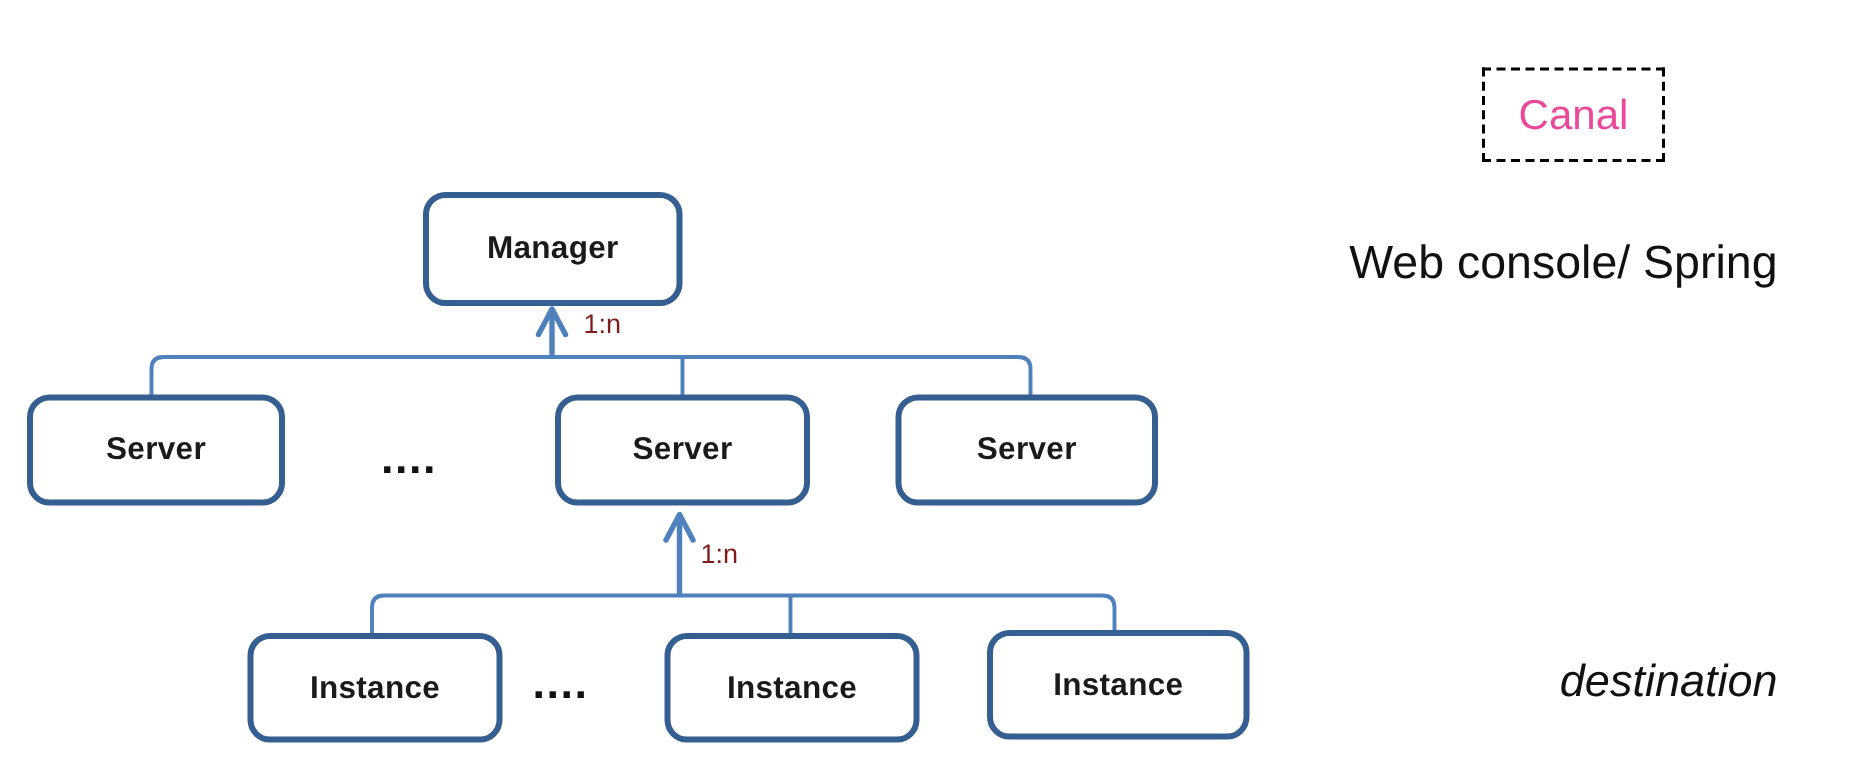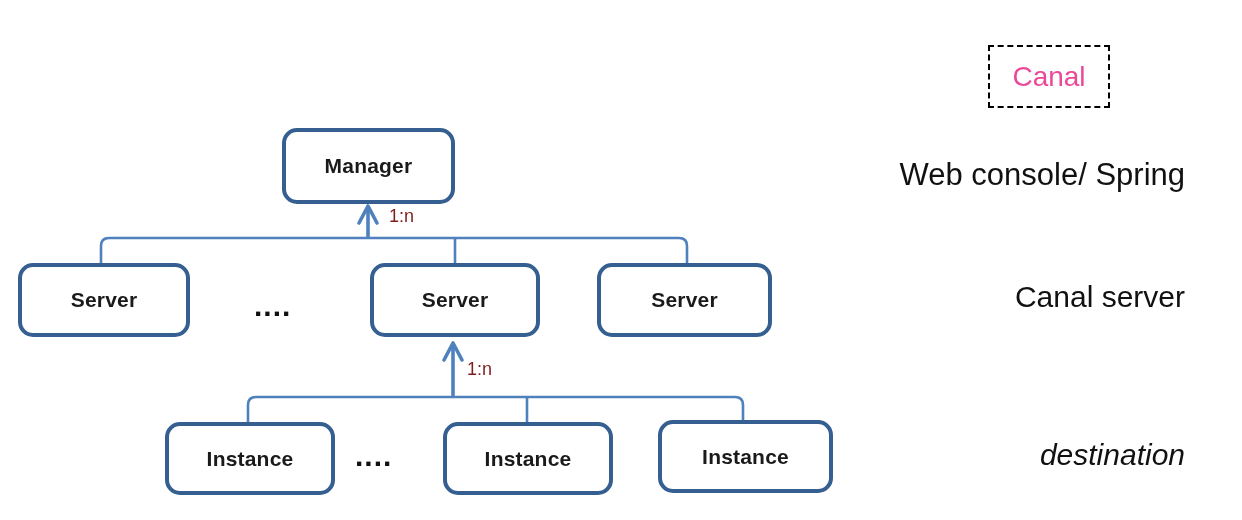--- a/index.html
+++ b/index.html
@@ -160,16 +160,15 @@
     <span>Instance</span>
   </div>
 
   <div class="edge-label edge-label-1">1:n</div>
   <div class="edge-label edge-label-2">1:n</div>
 
   <div class="canal-box">
     <span>Canal</span>
   </div>
   <div class="tier-label tier-label-1">Web console/ Spring</div>
-  <div class="tier-label tier-label-2">Canal server</div>
   <div class="tier-label tier-label-3">destination</div>
 
 </div>
 
 </body></html>

